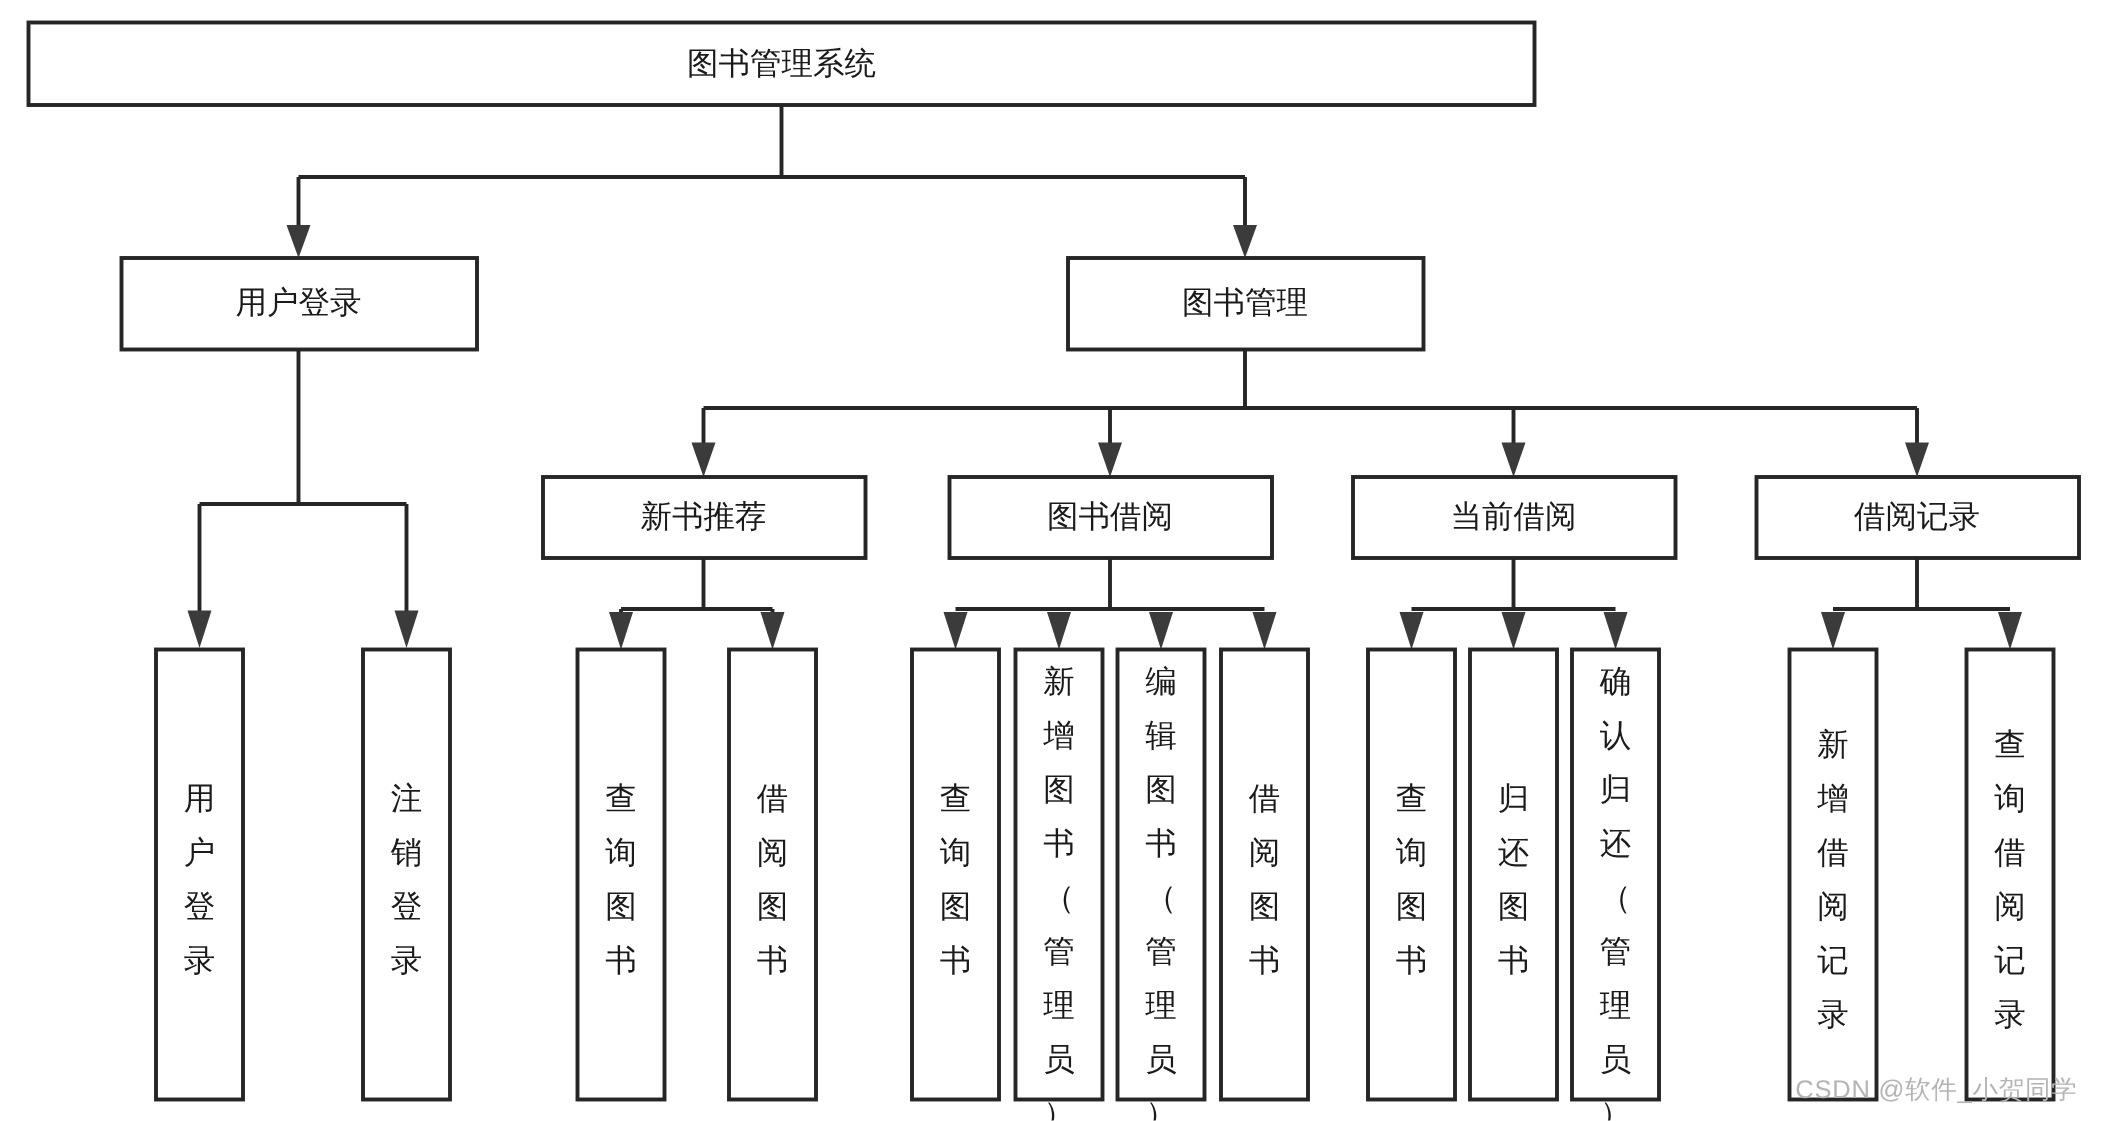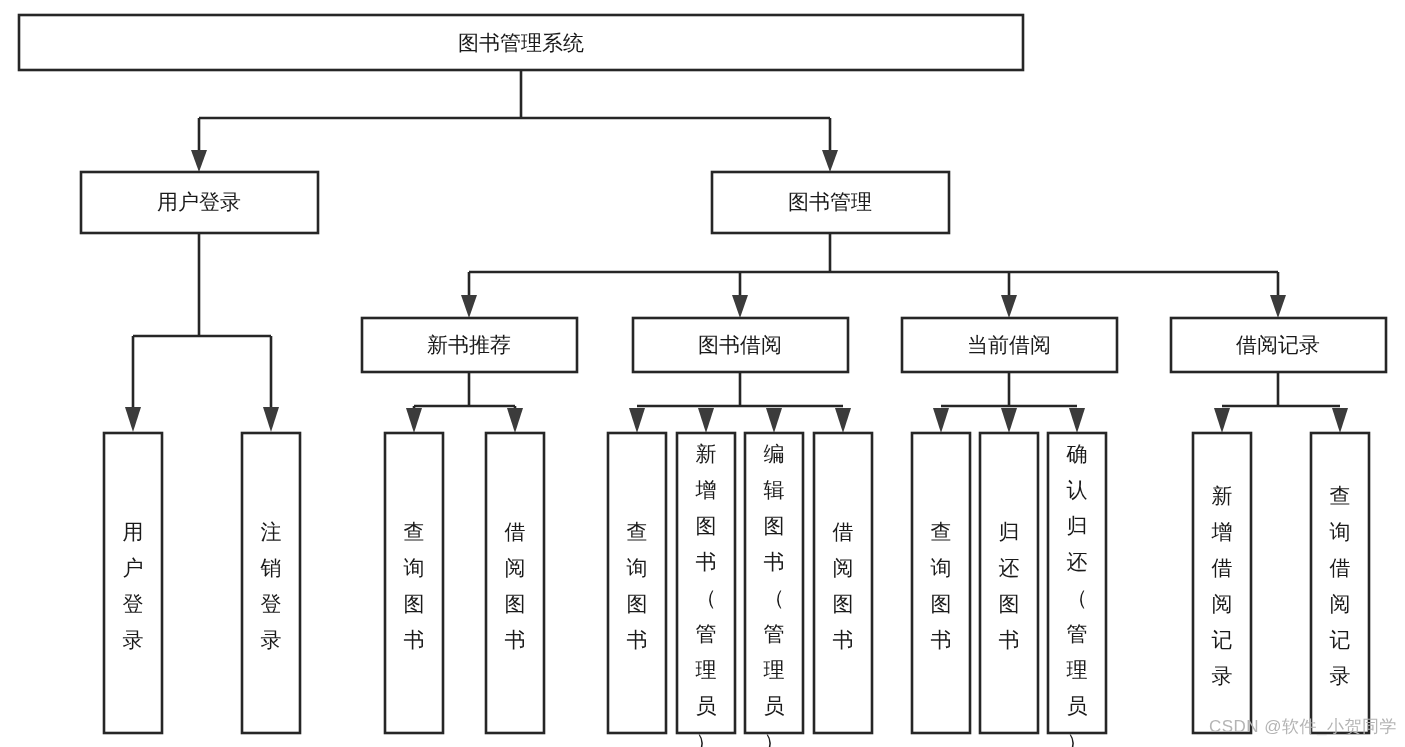--- a/index.html
+++ b/index.html
@@ -49,21 +49,21 @@
     dominant-baseline: middle;
   }
   .node-label-v {
     fill: #1a1a1a;
     font-family: "Liberation Sans", "DejaVu Sans", sans-serif;
     font-size: 21px;
     text-anchor: middle;
   }
   .watermark {
     position: absolute;
-    right: 8px;
+    right: 20px;
     bottom: 4px;
     font-family: "Liberation Sans", "DejaVu Sans", sans-serif;
     font-size: 17px;
     color: #b4b4b4;
     letter-spacing: 0.5px;
     white-space: nowrap;
     user-select: none;
   }
 </style>
 </head>

